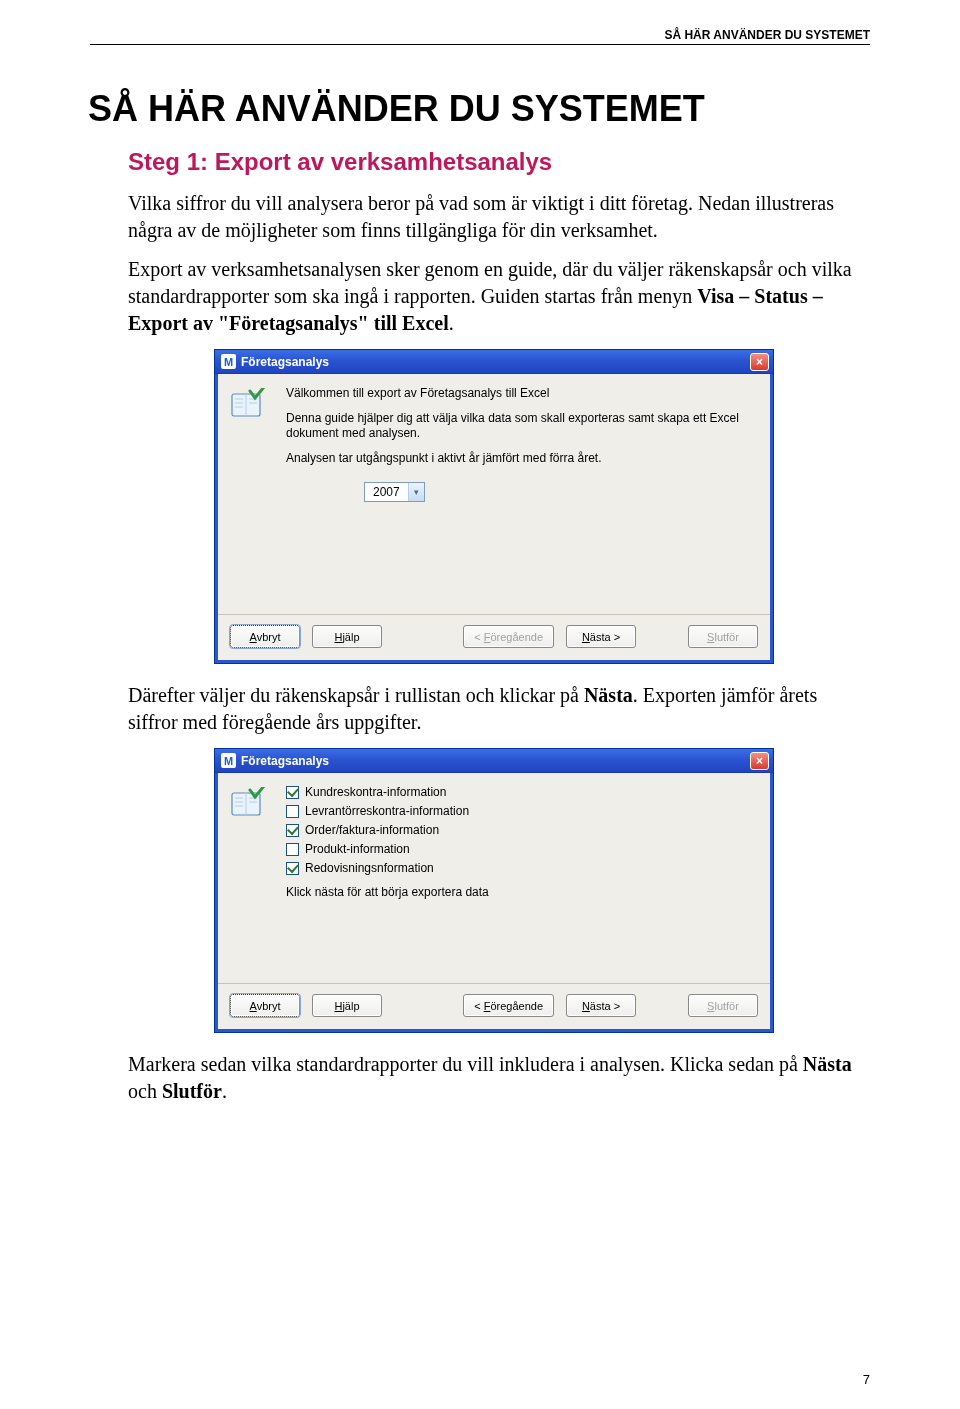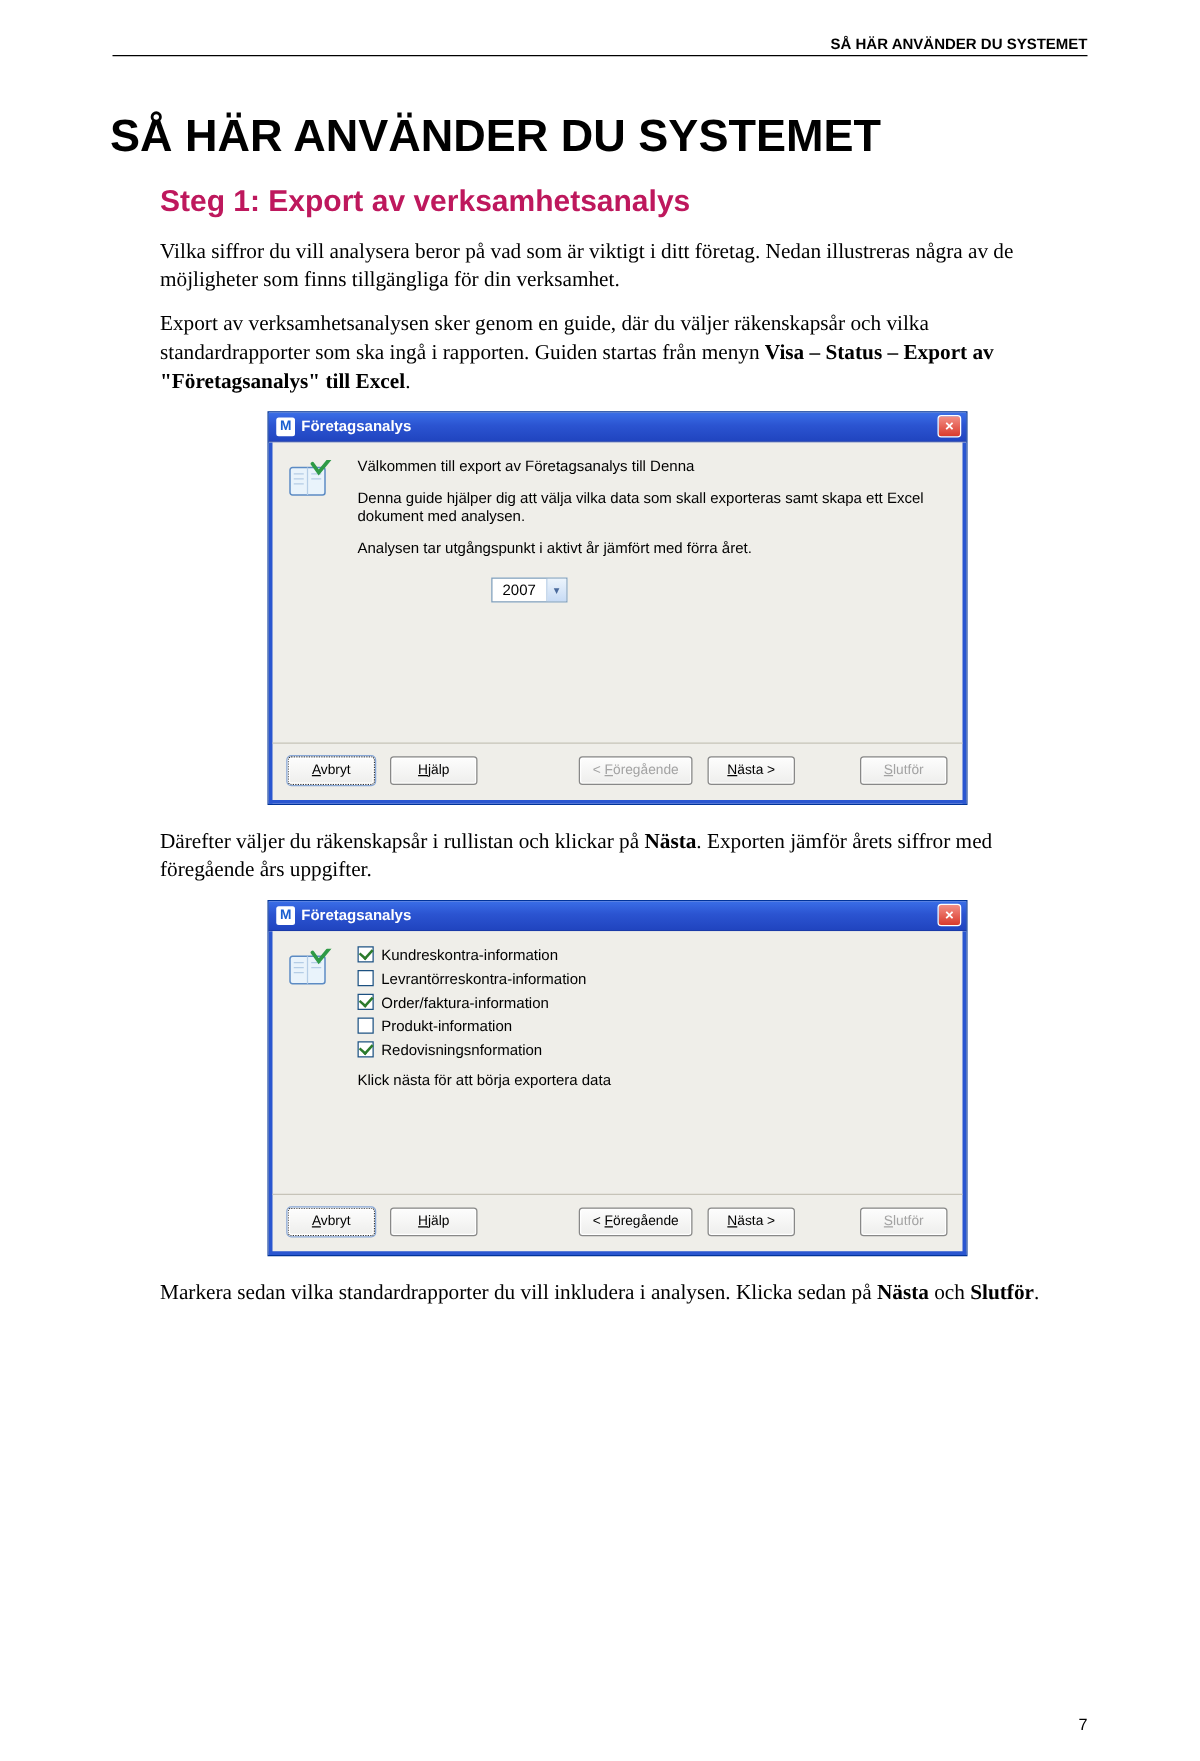--- a/index.html
+++ b/index.html
@@ -40,21 +40,21 @@
   h2.step-title {
     font-family: Arial, Helvetica, sans-serif;
     font-size: 24px;
     font-weight: bold;
     margin: 10px 0 14px 38px;
     color: #be185d;
   }
   p.body-text {
     margin: 0 16px 12px 38px;
     line-height: 1.35;
-    font-size: 17px;
+    font-size: 20px;
   }
   .bold { font-weight: bold; }
 
   
   .dialog {
     width: 560px;
     margin: 12px 0 18px 124px;
     border: 1px solid #003399;
     background: #efeee9;
     font-family: Tahoma, Arial, sans-serif;
@@ -115,21 +115,21 @@
     padding-left: 4px;
   }
   .dialog-content p {
     margin-bottom: 10px;
     line-height: 1.25;
     font-size: 12px;
   }
   .year-select {
     display: inline-flex;
     align-items: center;
-    margin-left: 107px;
+    margin-left: 78px;
     margin-top: 6px;
     border: 1px solid #7e9db9;
     background: #fff;
     height: 20px;
   }
   .year-val {
     padding: 0 8px;
     font-size: 12px;
     min-width: 36px;
   }
@@ -228,21 +228,21 @@
               <line x1="5" y1="11" x2="13" y2="11" stroke="#b5cde6"></line>
               <line x1="5" y1="15" x2="13" y2="15" stroke="#b5cde6"></line>
               <line x1="5" y1="19" x2="13" y2="19" stroke="#b5cde6"></line>
               <line x1="19" y1="11" x2="27" y2="11" stroke="#b5cde6"></line>
               <line x1="19" y1="15" x2="27" y2="15" stroke="#b5cde6"></line>
               <path d="M20 3 L25 10 L34 -1" stroke="#2e9a46" stroke-width="3" fill="none" stroke-linecap="round"></path>
             </svg>
           </div>
         </div>
         <div class="dialog-content">
-          <p>Välkommen till export av Företagsanalys till Denna</p>
+          <p>Välkommen till export av Företagsanalys till Excel</p>
           <p>Denna guide hjälper dig att välja vilka data som skall exporteras samt skapa ett Excel dokument med analysen.</p>
           <p>Analysen tar utgångspunkt i aktivt år jämfört med förra året.</p>
           <div class="year-select">
             <span class="year-val">2007</span>
             <span class="year-arrow">▾</span>
           </div>
         </div>
       </div>
       <div class="button-bar">
         <div class="btn focus">

